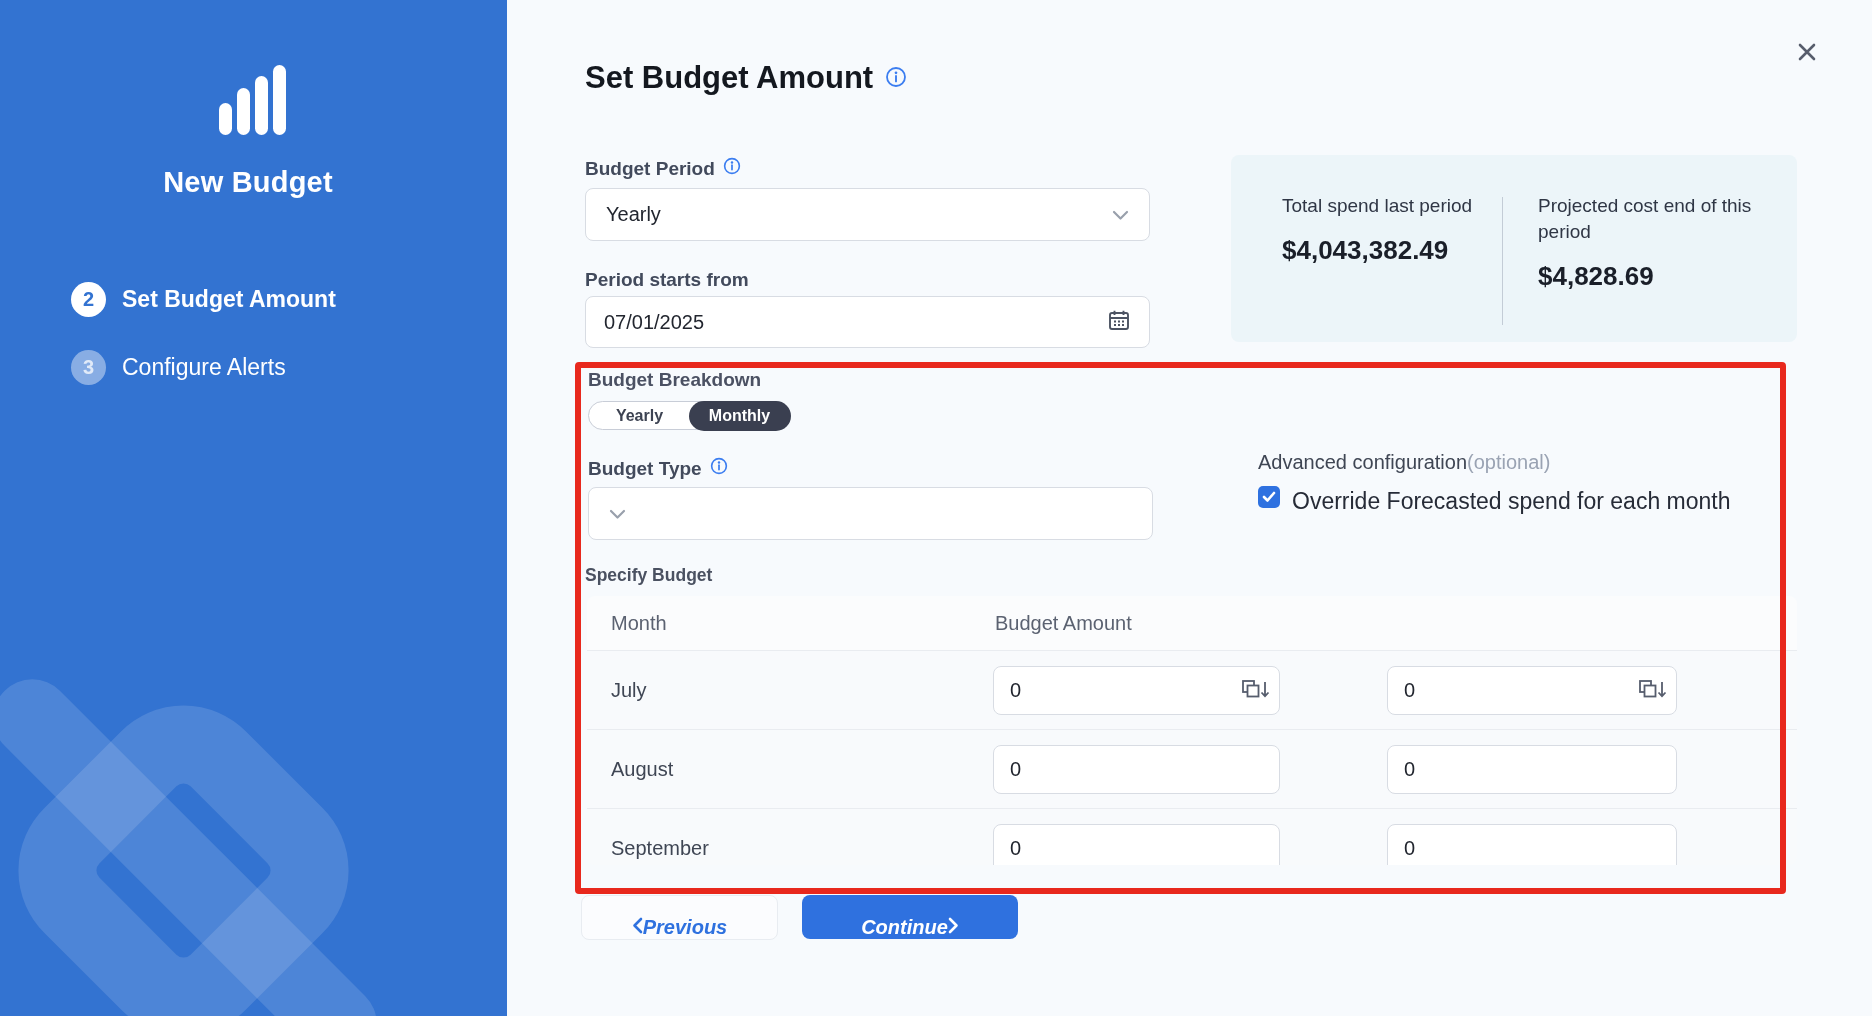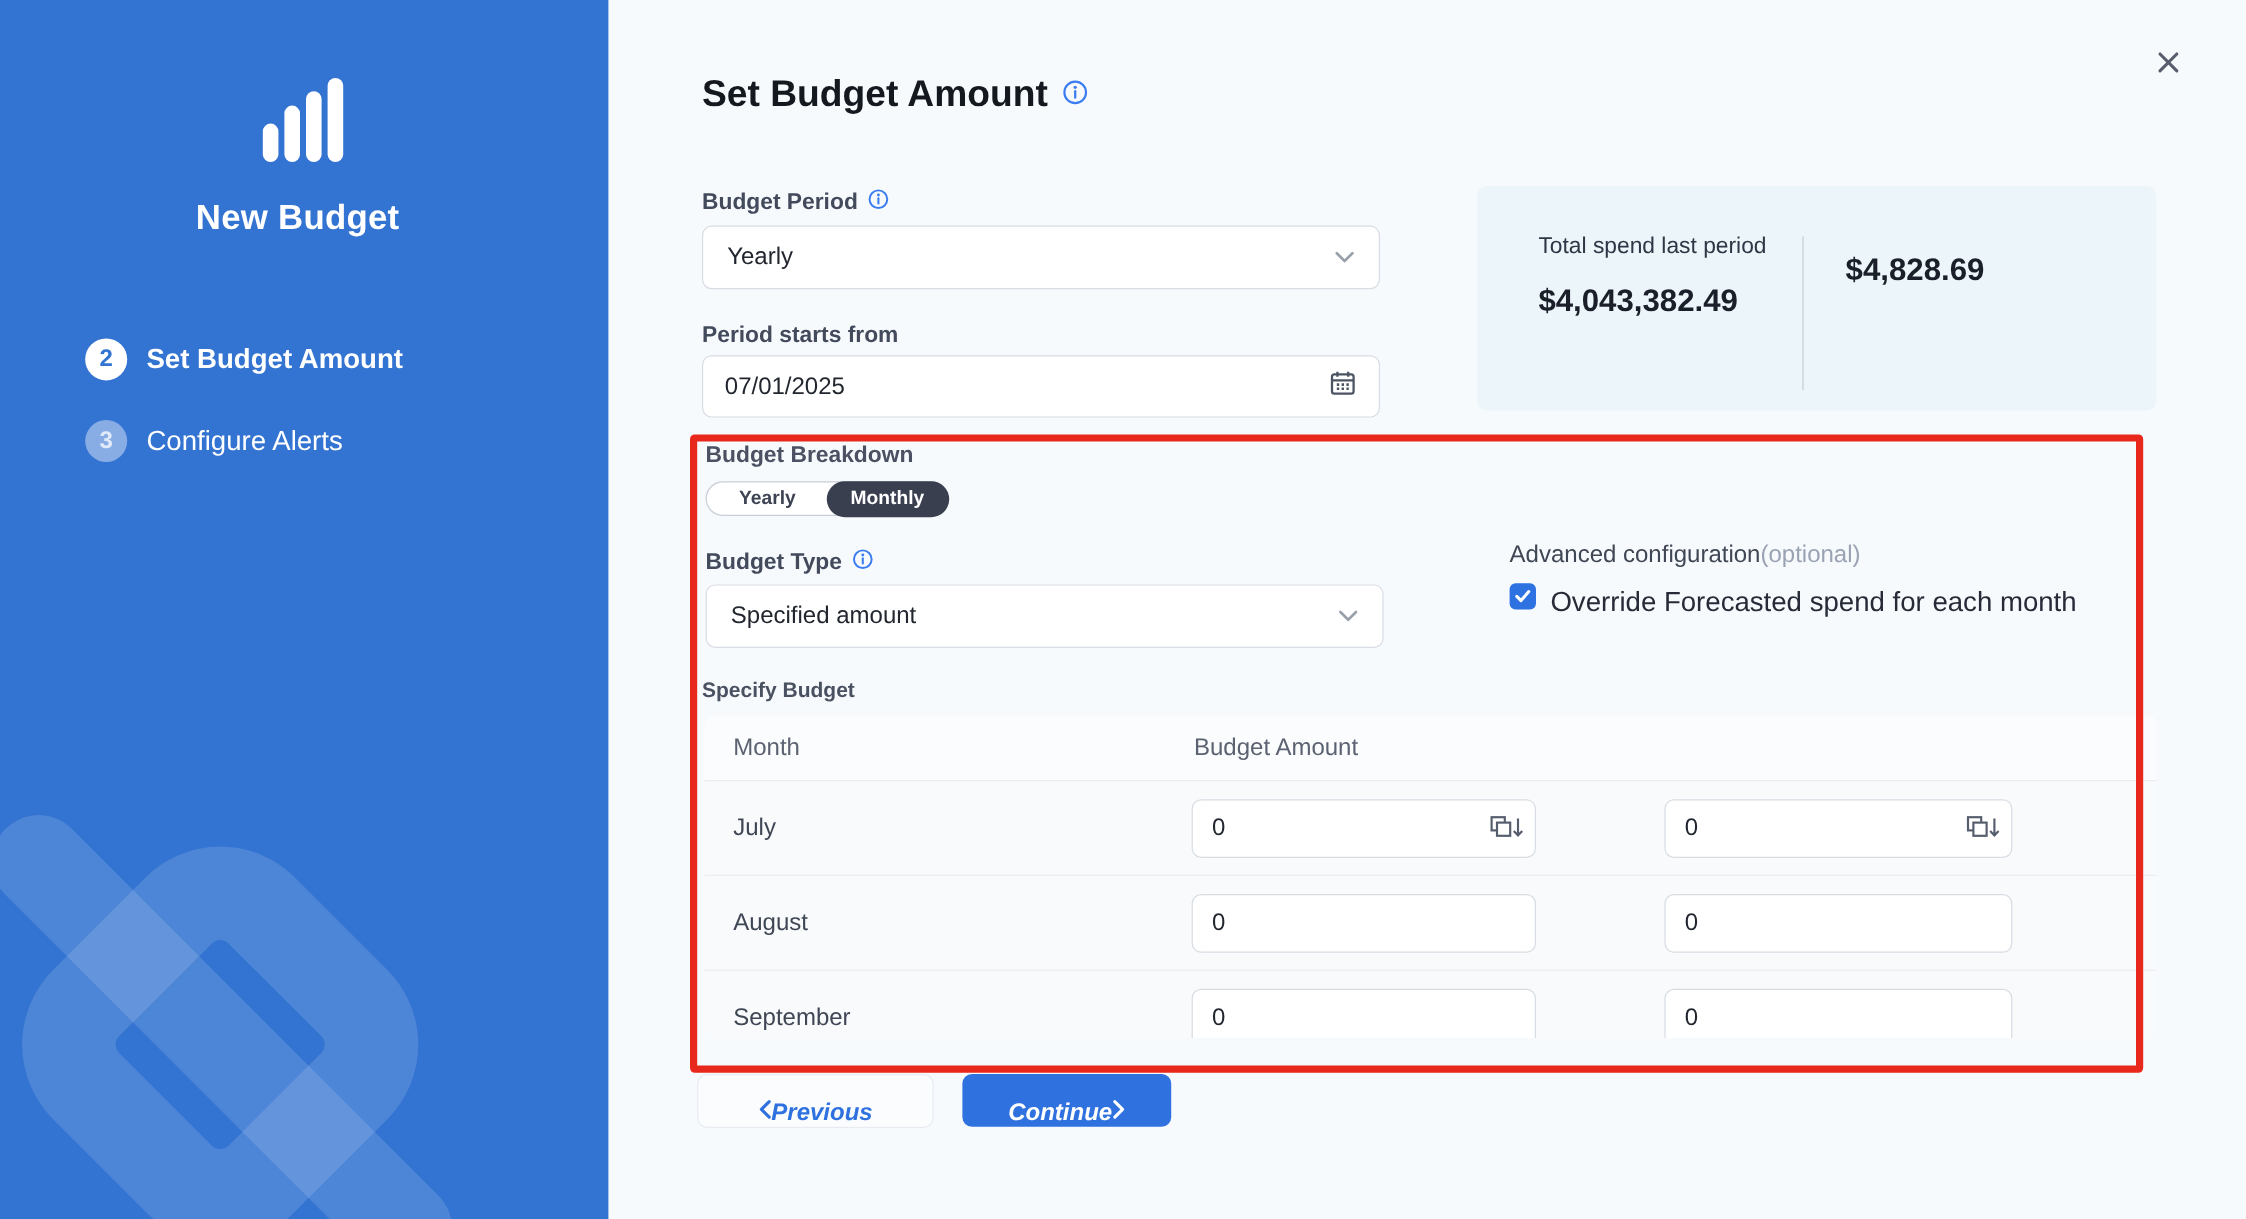--- a/index.html
+++ b/index.html
@@ -81,21 +81,21 @@
   .cell-input.budget{left:406px;width:287px;}
   .cell-input.forecast{left:800px;width:290px;}
   .cell-input input{width:100%;height:100%;box-sizing:border-box;border:1px solid #d8dce3;border-radius:8px;
     background:#fff;font-size:20px;color:#22262f;padding:0 46px 0 16px;font-family:"Liberation Sans",sans-serif;outline:none;}
   .copydown{position:absolute;right:10px;top:12px;width:30px;height:24px;cursor:pointer;}
 
   
   .btn{display:flex;align-items:flex-end;justify-content:center;border-radius:8px;
     font-size:20px;font-weight:600;cursor:pointer;box-sizing:border-box;font-style:italic;}
   .btn-prev{left:581px;top:895px;width:197px;height:45px;background:#fbfcfe;border:1px solid #e8ecf1;color:#2e71df;}
-  .btn-cont{left:802px;top:895px;width:174px;height:44px;background:#2f71df;color:#fff;}
+  .btn-cont{left:802px;top:895px;width:216px;height:44px;background:#2f71df;color:#fff;}
 </style>
 </head>
 <body>
 
 <div class="sidebar">
   <div class="wm wm-ring"></div>
   <div class="wm wm-bar"></div>
 
   <div class="logo-bars">
       <i></i>
@@ -167,20 +167,21 @@
   </span>
 </div>
 
 <div class="abs cost-panel">
   <div class="cost-col" style="left:51px;width:200px;">
     <div class="cost-label">Total spend last period</div>
     <div class="cost-value">$4,043,382.49</div>
   </div>
   <div class="cost-divider"></div>
   <div class="cost-col" style="left:307px;width:235px;">
+    <div class="cost-label">Projected cost end of this period</div>
     <div class="cost-value">$4,828.69</div>
   </div>
 </div>
 
 <div class="abs red-box"></div>
 
 <div class="abs bb-label">Budget Breakdown</div>
 <div class="abs toggle">
   <span>Yearly</span>
   <span class="on">Monthly</span>
@@ -190,21 +191,20 @@
   <span>Budget Type</span>
   <span>
     <svg width="18" height="18" viewBox="0 0 22 22">
         <circle cx="11" cy="11" r="9" fill="none" stroke="#3b7df0" stroke-width="2"></circle>
         <circle cx="11" cy="6.8" r="1.5" fill="#3b7df0"></circle>
         <path d="M11 10 L11 15.4" stroke="#3b7df0" stroke-width="2.1" stroke-linecap="round"></path>
       </svg>
   </span>
 </div>
 <div class="abs selectbox" style="left:588px;top:487px;">
-  <span class="grow">Specified amount</span>
   <span>
     <svg width="17" height="11" viewBox="0 0 17 11">
         <polyline points="2,2 8.5,8.5 15,2" fill="none" stroke="#99a0ac" stroke-width="2.2" stroke-linecap="round" stroke-linejoin="round"></polyline>
       </svg>
   </span>
 </div>
 
 <div class="abs adv-label">
   <span>Advanced configuration</span><span class="opt">(optional)</span>
 </div>

